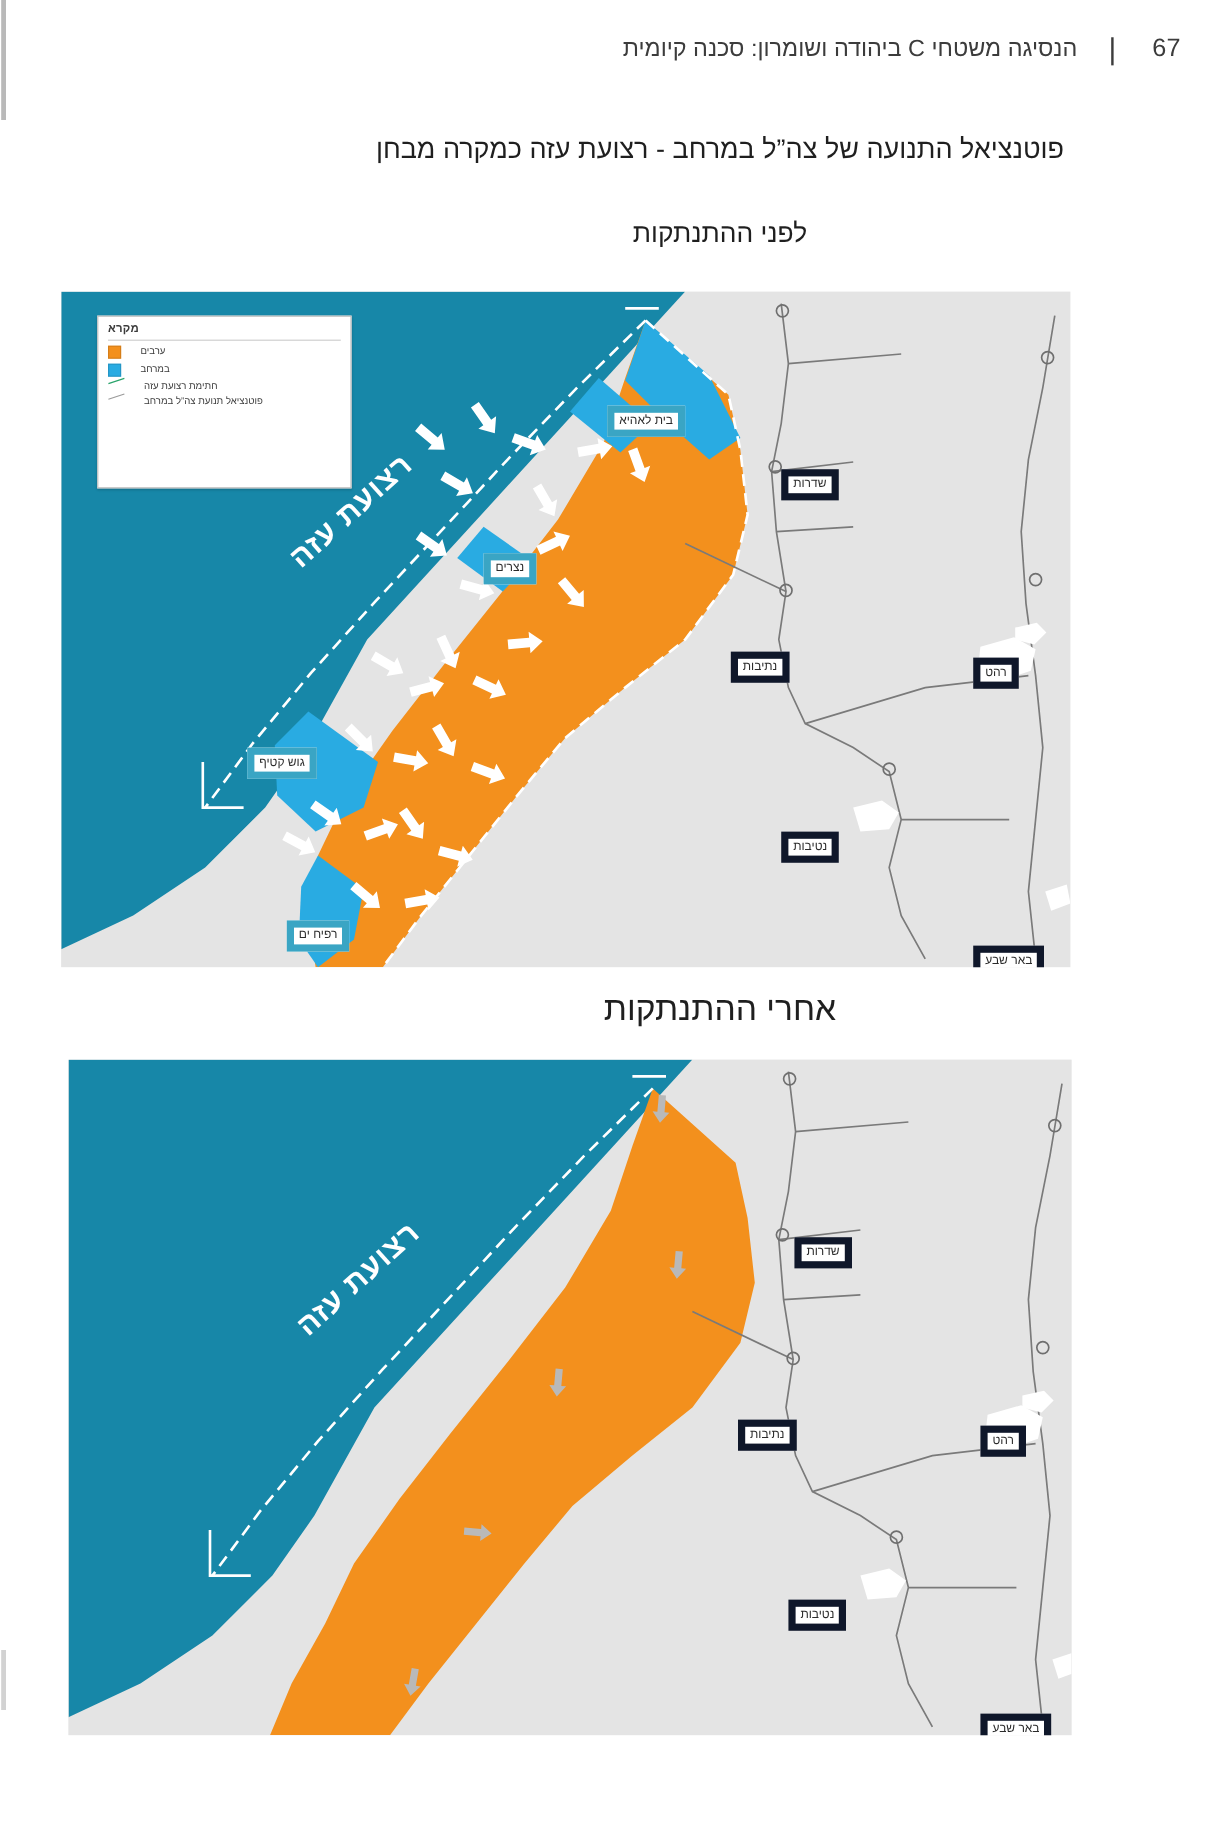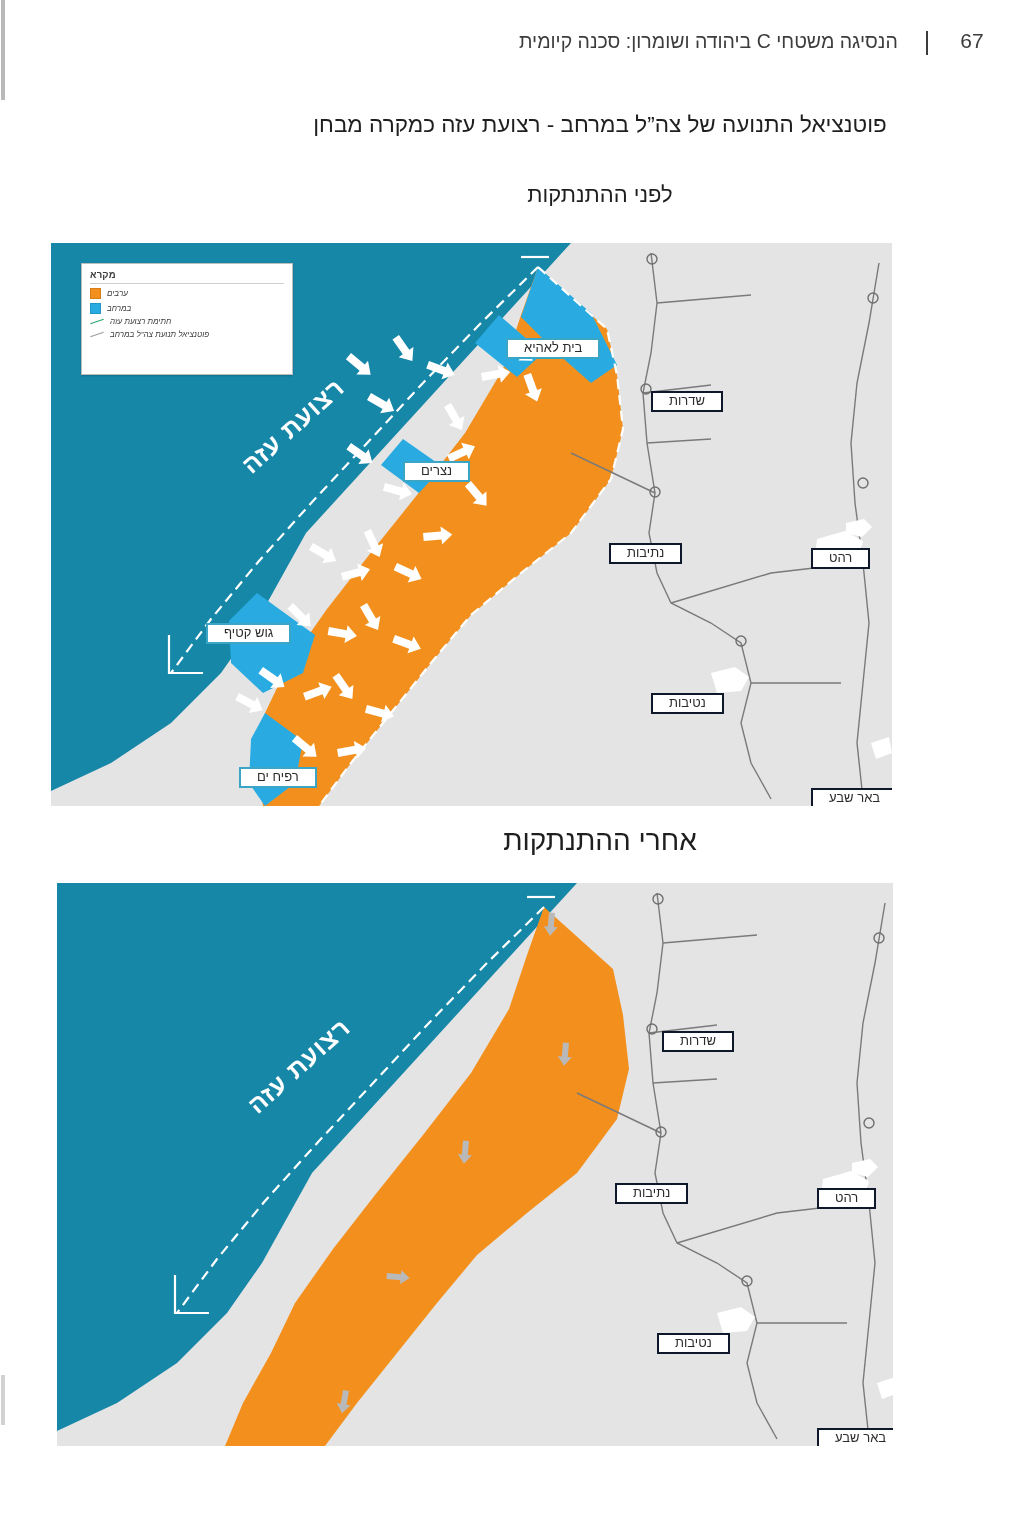--- a/index.html
+++ b/index.html
@@ -108,46 +108,44 @@
     height: 563px;
   }
   .map-svg { display: block; width: 100%; height: 100%; }
 
   
   .legend-box {
     position: absolute;
     left: 30px;
     top: 20px;
     width: 212px;
-    height: 112px;
+    height: 144px;
     background: #ffffff;
     border: 1px solid #bdbdbd;
     box-shadow: 0 1px 2px rgba(0,0,0,.18);
     box-sizing: border-box;
     padding: 5px 8px 20px 8px;
     direction: rtl;
   }
   .legend-title {
     font-size: 9.5px;
     font-weight: bold;
     color: #3b3b3b;
     text-align: left;
     border-bottom: 1px solid #cfcfcf;
     padding-bottom: 3px;
     margin-bottom: 4px;
     letter-spacing: .2px;
   }
   .legend-row {
     display: flex;
     flex-direction: row-reverse;
-    align-items: center;
     justify-content: flex-start;
-    gap: 6px;
+    gap: 16px;
     margin-bottom: 3.5px;
-    font-style: italic;
   }
   .legend-swatch {
     width: 9px;
     height: 9px;
     flex: 0 0 auto;
     border: 1px solid rgba(0,0,0,.12);
   }
   .legend-line {
     width: 14px;
     height: 0;
@@ -164,24 +162,24 @@
     white-space: nowrap;
     text-align: left;
     flex: 1 1 auto;
     direction: rtl;
   }
 
   
   .place-label {
     position: absolute;
     background: #ffffff;
-    border: 2px solid #0f172a;
-    font-size: 13px;
+    border: 6px solid #0f172a;
+    font-size: 10px;
     color: #2b2b2b;
-    padding: 1px 16px;
+    padding: 1px 4px;
     white-space: nowrap;
     direction: rtl;
     line-height: 1.15;
   }
   .place-label.cyan {
     background: #ffffff;
     border-color: #3aa5c4;
   }
 
   

